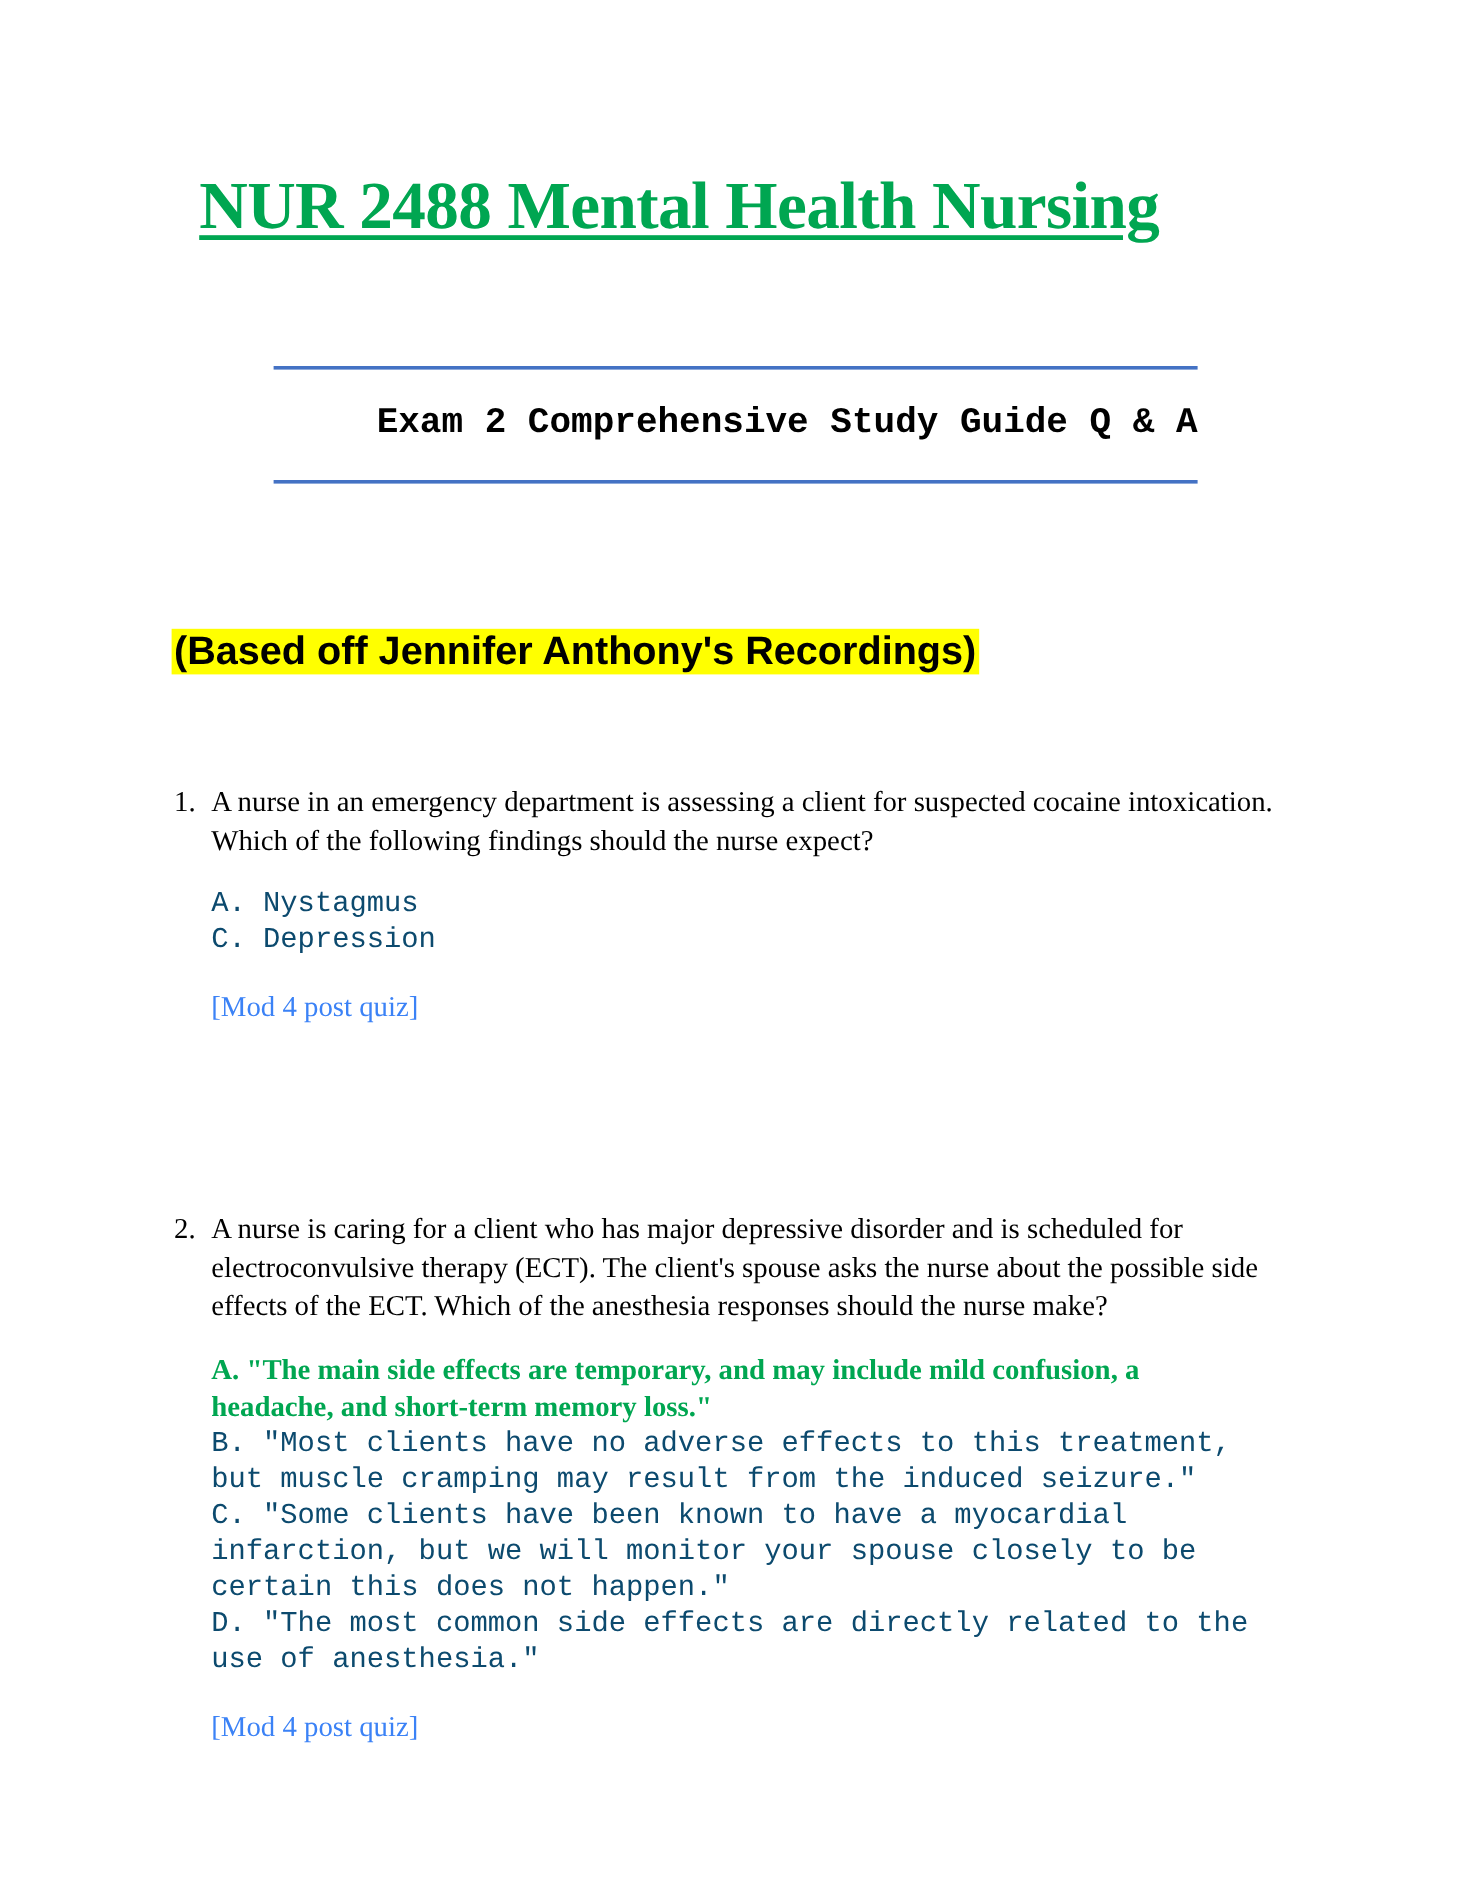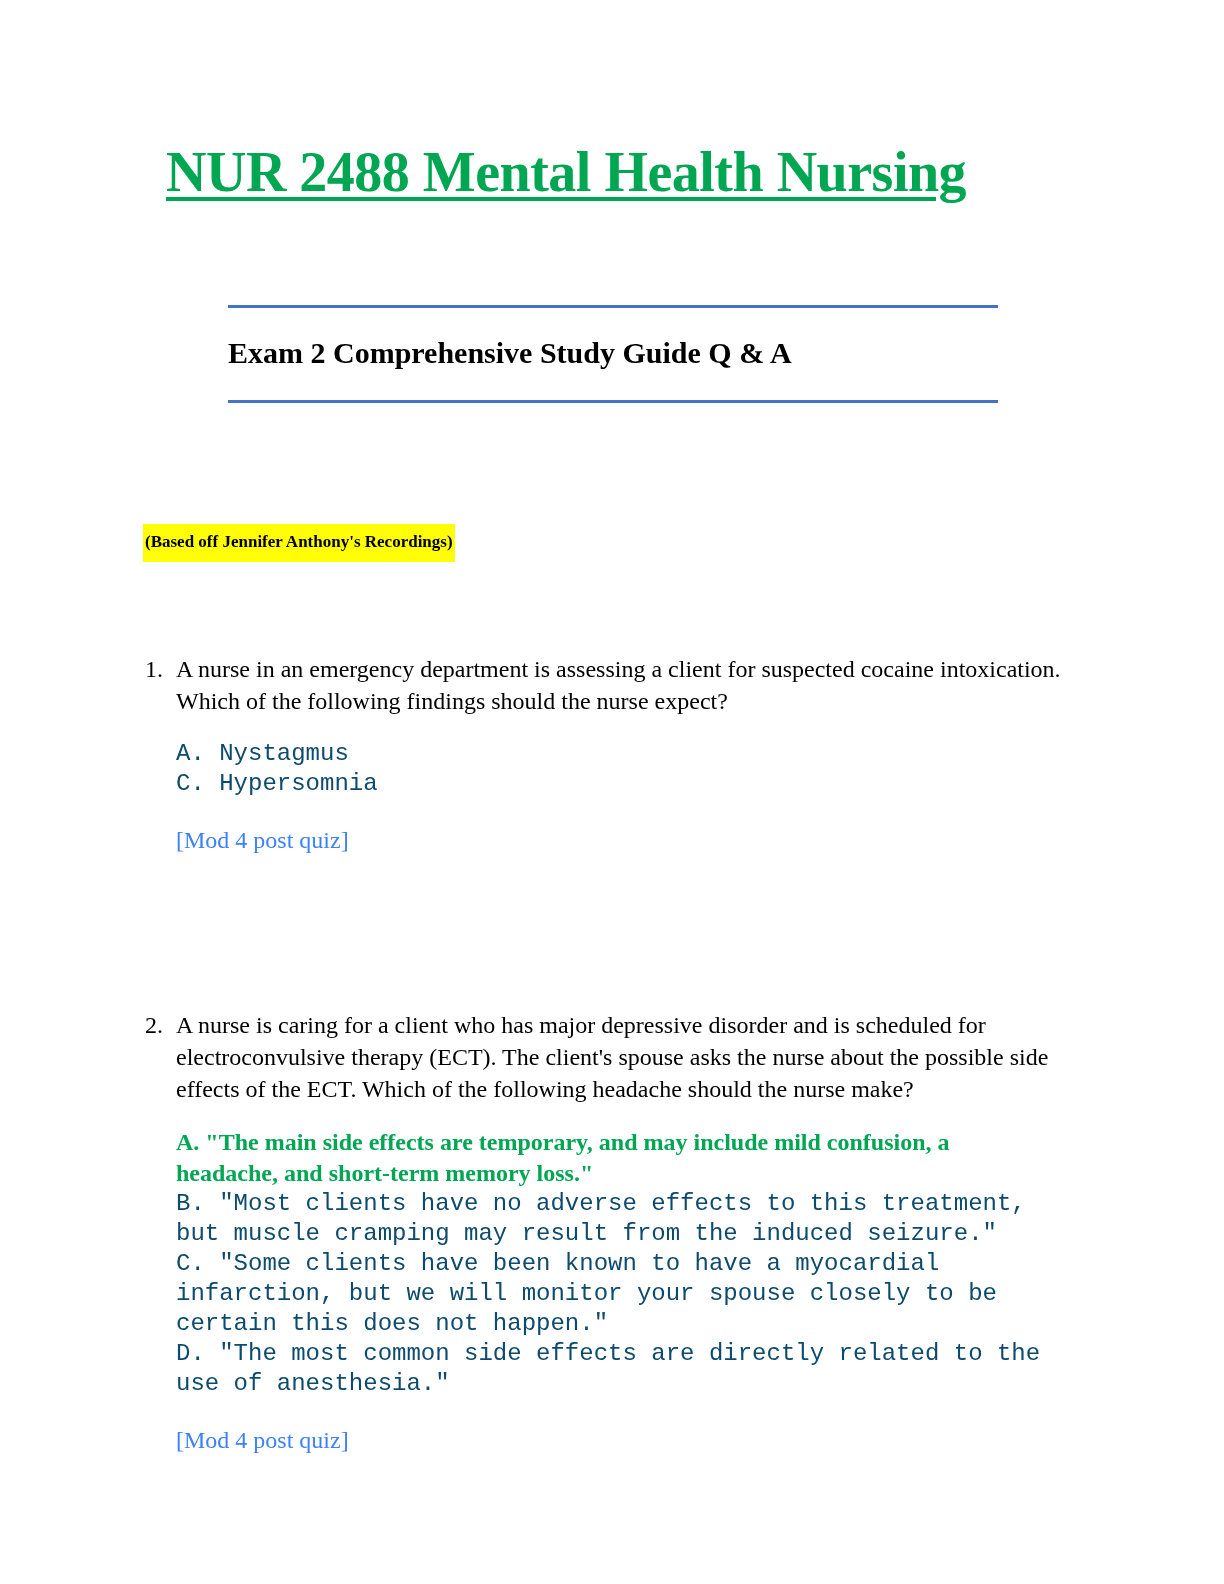--- a/index.html
+++ b/index.html
@@ -47,44 +47,44 @@
     left: 228px;
     top: 305px;
     width: 770px;
   }
   .rule-blue {
     height: 3px;
     background: #4472C4;
     width: 100%;
   }
   .subtitle-text {
-    text-align: left;
-    font-family: Liberation Serif, serif;
+    text-align: right;
+    font-family: Liberation Mono, monospace;
     font-weight: bold;
     font-size: 30px;
     line-height: 38px;
     color: #000000;
     padding: 26px 0 28px 0;
     white-space: nowrap;
   }
 
   
   .note-line {
     position: absolute;
     left: 143px;
     top: 524px;
     font-size: 0;
   }
   .note-hl {
     display: inline-block;
     background: #FFFF00;
     color: #000000;
-    font-family: Liberation Serif, serif;
+    font-family: Liberation Sans, sans-serif;
     font-weight: bold;
-    font-size: 17px;
+    font-size: 33px;
     line-height: 34px;
     padding: 1px 2px 3px 2px;
     white-space: nowrap;
   }
 
   
   .question {
     position: absolute;
     left: 145px;
     width: 930px;
@@ -167,29 +167,29 @@
     <span class="note-hl">(Based off Jennifer Anthony's Recordings)</span>
   </div>
 
   <div class="question" id="q1">
     <div class="q-stem">
       <span class="q-num">1.</span>
       <span class="q-text">A nurse in an emergency department is assessing a client for suspected cocaine intoxication. Which of the following findings should the nurse expect?</span>
     </div>
     <div class="options">
       <p class="option">A. Nystagmus</p>
-      <p class="option">C. Hypersomnia</p>
+      <p class="option">C. Depression</p>
     </div>
     <div class="source-tag">[Mod 4 post quiz]</div>
   </div>
 
   <div class="question" id="q2">
     <div class="q-stem">
       <span class="q-num">2.</span>
-      <span class="q-text">A nurse is caring for a client who has major depressive disorder and is scheduled for electroconvulsive therapy (ECT). The client's spouse asks the nurse about the possible side effects of the ECT. Which of the following headache should the nurse make?</span>
+      <span class="q-text">A nurse is caring for a client who has major depressive disorder and is scheduled for electroconvulsive therapy (ECT). The client's spouse asks the nurse about the possible side effects of the ECT. Which of the anesthesia responses should the nurse make?</span>
     </div>
     <div class="options">
       <p class="option correct">A. "The main side effects are temporary, and may include mild confusion, a headache, and short-term memory loss."</p>
       <p class="option">B. "Most clients have no adverse effects to this treatment, but muscle cramping may result from the induced seizure."</p>
       <p class="option">C. "Some clients have been known to have a myocardial infarction, but we will monitor your spouse closely to be certain this does not happen."</p>
       <p class="option">D. "The most common side effects are directly related to the use of anesthesia."</p>
     </div>
     <div class="source-tag">[Mod 4 post quiz]</div>
   </div>
 

